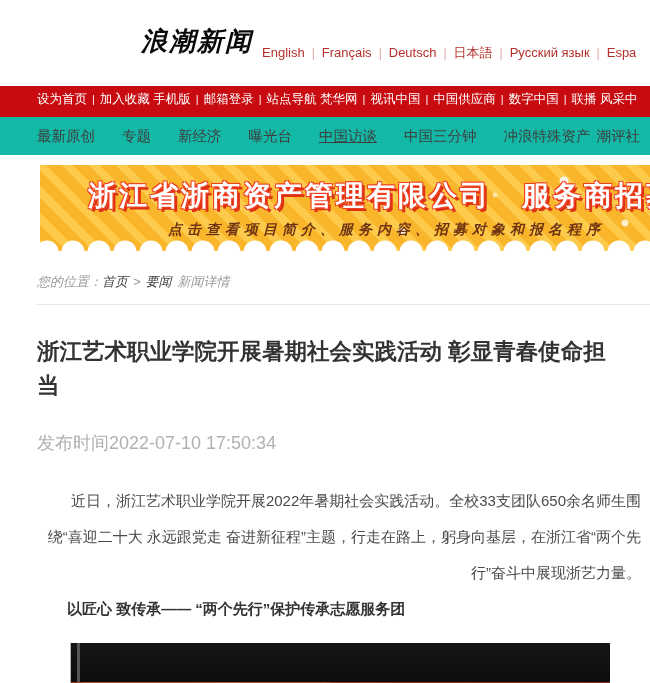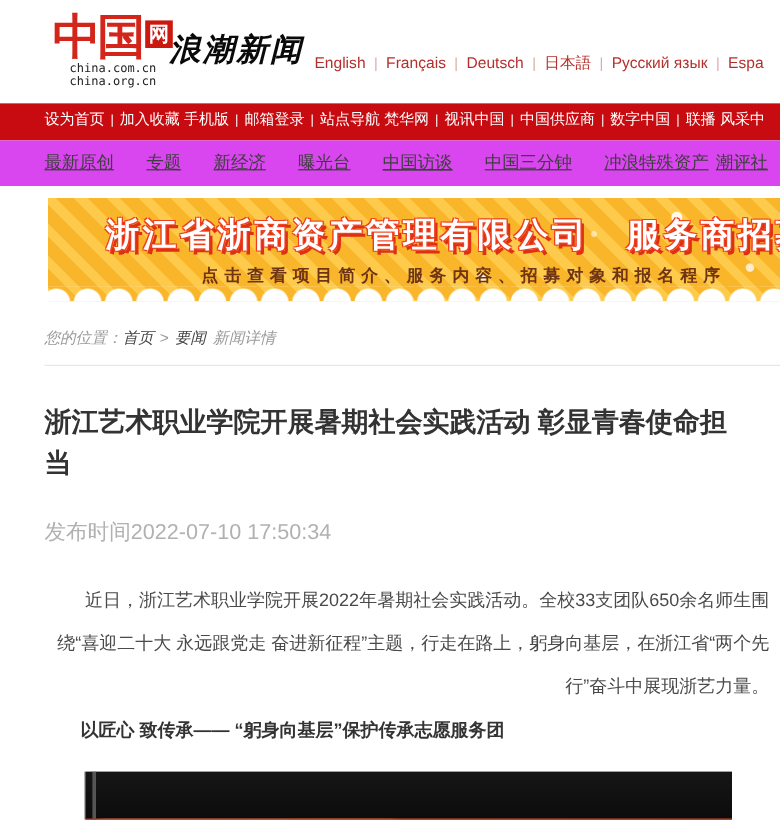--- a/index.html
+++ b/index.html
@@ -24,41 +24,41 @@
   .lang-sep { color:#dca9a5; margin:0 7px; font-size:12px; }
   .languages span[data-name="language-link"] { cursor:pointer; }
 
   
   .topnav { height:31px; background:#c70b10; color:#fff; font-size:12.5px;
             line-height:27px; padding-left:37px; white-space:nowrap; overflow:hidden; }
   .tn-sep { margin:0 5px; opacity:.95; font-size:11px; }
 
   
   .subnav { height:38px; line-height:38px; padding-left:37px; font-size:14.5px;
-            color:#3e3e3e; white-space:nowrap; overflow:hidden; background:#d946ef;text-decoration:underline; }
+            color:#3e3e3e; white-space:nowrap; overflow:hidden; background:#14b8a6; }
   .sn-item { margin-right:27px; cursor:pointer; }
   .sn-item.underlined { text-decoration:underline; }
   .sn-item.tight { margin-right:6px; }
 
   
   .banner { position:relative; margin:10px 0 0 40px; width:610px; height:86px;
             overflow:hidden; cursor:pointer;
             background-image:
               radial-gradient(circle at 524px 16px, rgba(255,255,255,.9) 4px, rgba(255,255,255,0) 5px),
               radial-gradient(circle at 585px 58px, rgba(255,255,255,.75) 3px, rgba(255,255,255,0) 4px),
               radial-gradient(circle at 362px 66px, rgba(255,255,255,.8) 3px, rgba(255,255,255,0) 4px),
               radial-gradient(circle at 455px 30px, rgba(255,255,255,.55) 2px, rgba(255,255,255,0) 3px),
               repeating-linear-gradient(45deg, #fdca4b 0 8px, #f9b62a 8px 19px); }
   .banner-title { position:absolute; left:48px; top:12px; white-space:nowrap;
                   font-size:28px; font-weight:bold; color:#fff; letter-spacing:3px;
                   text-shadow:-1px -1px 0 #ee3f20, 1px -1px 0 #ee3f20,
                               -1px 1px 0 #ee3f20, 1px 1px 0 #ee3f20,
                               3px 3px 0 #dd3015; }
   .banner-sub { position:absolute; left:128px; top:56px; white-space:nowrap;
-                font-size:14px; font-weight:bold; color:#6f3413; letter-spacing:5px; }
+                font-size:14px; font-weight:bold; color:#6f3413; letter-spacing:5px;font-style:italic; }
   .banner-scallop { position:absolute; left:0; right:0; bottom:-1px; height:13px;
                     background-image:radial-gradient(circle at 12px 13px, #fff 11px, rgba(255,255,255,0) 12px);
                     background-size:26px 13px; background-position:-5px 0; background-repeat:repeat-x; }
 
   
   .breadcrumb { margin:22px 0 0 37px; font-size:13px; color:#9a9a9a;font-style:italic; }
   .bc-link { color:#454545; cursor:pointer; }
   .bc-sep { margin:0 5px; color:#999; }
   .bc-current { margin-left:6px; color:#9a9a9a; }
   .divider-line { margin:13px 0 0 37px; width:613px; border-top:1px solid #e7e7e7; }
@@ -82,27 +82,20 @@
                 radial-gradient(ellipse 420px 150px at 25% 215%, rgba(213,106,76,.45) 55%, rgba(0,0,0,0) 56%),
                 radial-gradient(ellipse 520px 210px at 88% -95%, rgba(150,50,28,.55) 60%, rgba(0,0,0,0) 61%),
                 linear-gradient(96deg,#97371f,#a33e25 55%,#8d3120); }
   .img-caption { position:absolute; left:58px; top:45px; font-size:8.5px; color:#f0dcd2;
                  letter-spacing:1px; white-space:nowrap; }
 </style>
 </head>
 <body>
 
 <div class="header" data-name="site-header">
-  <div class="logo" data-name="china-net-logo">
-    <div class="logo-row" data-name="logo-mark"><span class="logo-cn" data-name="logo-calligraphy">中国</span><span class="logo-wang" data-name="logo-net-box">网</span></div>
-    <div class="logo-domains" data-name="logo-domains">
-      <div data-name="logo-domain-com">china.com.cn</div>
-      <div data-name="logo-domain-org">china.org.cn</div>
-    </div>
-  </div>
   <div class="site-name" data-name="site-name">浪潮新闻</div>
   <div class="languages" data-name="language-nav">
     <span data-name="language-link">English</span><span class="lang-sep" data-name="divider">|</span><span data-name="language-link">Français</span><span class="lang-sep" data-name="divider">|</span><span data-name="language-link">Deutsch</span><span class="lang-sep" data-name="divider">|</span><span data-name="language-link">日本語</span><span class="lang-sep" data-name="divider">|</span><span data-name="language-link">Русский язык</span><span class="lang-sep" data-name="divider">|</span><span data-name="language-link">Espa</span>
   </div>
 </div>
 
 <div class="topnav" data-name="top-utility-nav">
   <span data-name="topnav-link">设为首页</span><span class="tn-sep" data-name="divider">|</span><span data-name="topnav-link">加入收藏 手机版</span><span class="tn-sep" data-name="divider">|</span><span data-name="topnav-link">邮箱登录</span><span class="tn-sep" data-name="divider">|</span><span data-name="topnav-link">站点导航 梵华网</span><span class="tn-sep" data-name="divider">|</span><span data-name="topnav-link">视讯中国</span><span class="tn-sep" data-name="divider">|</span><span data-name="topnav-link">中国供应商</span><span class="tn-sep" data-name="divider">|</span><span data-name="topnav-link">数字中国</span><span class="tn-sep" data-name="divider">|</span><span data-name="topnav-link">联播 风采中</span>
 </div>
 
@@ -117,19 +110,19 @@
 </div>
 
 <div class="breadcrumb" data-name="breadcrumb">
   <span data-name="breadcrumb-prefix">您的位置：</span><span class="bc-link" data-name="breadcrumb-home-link">首页</span><span class="bc-sep" data-name="breadcrumb-separator">&gt;</span><span class="bc-link" data-name="breadcrumb-section-link">要闻</span><span class="bc-current" data-name="breadcrumb-current">新闻详情</span>
 </div>
 <div class="divider-line" data-name="horizontal-divider"></div>
 
 <div class="article-title" data-name="page-title">浙江艺术职业学院开展暑期社会实践活动 彰显青春使命担当</div>
 <div class="publish-time" data-name="publish-time">发布时间2022-07-10 17:50:34</div>
 <div class="article-p" data-name="article-paragraph">近日，浙江艺术职业学院开展2022年暑期社会实践活动。全校33支团队650余名师生围绕“喜迎二十大 永远跟党走 奋进新征程”主题，行走在路上，躬身向基层，在浙江省“两个先行”奋斗中展现浙艺力量。</div>
-<div class="article-sub" data-name="article-subheading">以匠心 致传承—— “躬身向基层”保护传承志愿服务团</div>
+<div class="article-sub" data-name="article-subheading">以匠心 致传承—— “两个先行”保护传承志愿服务团</div>
 
 <div class="article-img" data-name="article-image">
   <div class="img-strip" data-name="image-screen-edge"></div>
   <div class="img-band" data-name="image-slide-band"></div>
   <div class="img-caption" data-name="image-slide-text">文化艺术职业教育和旅游职业教育提质培优行动计划</div>
 </div>
 
 </body></html>

